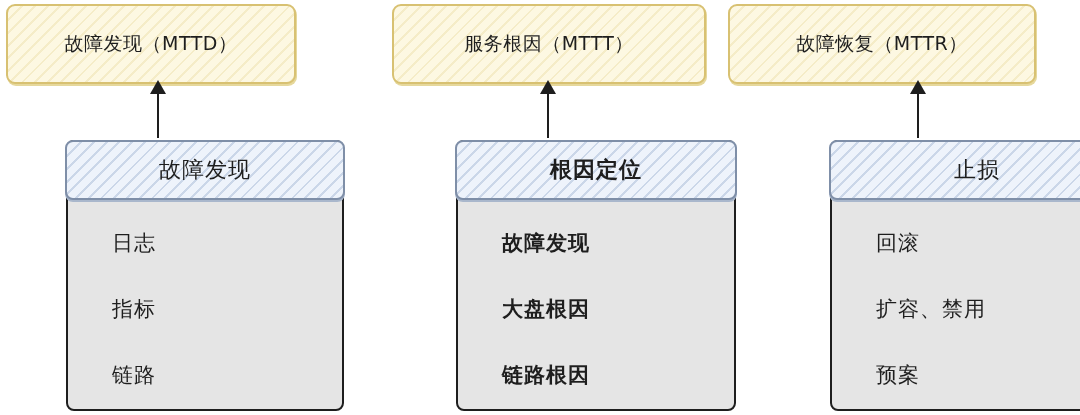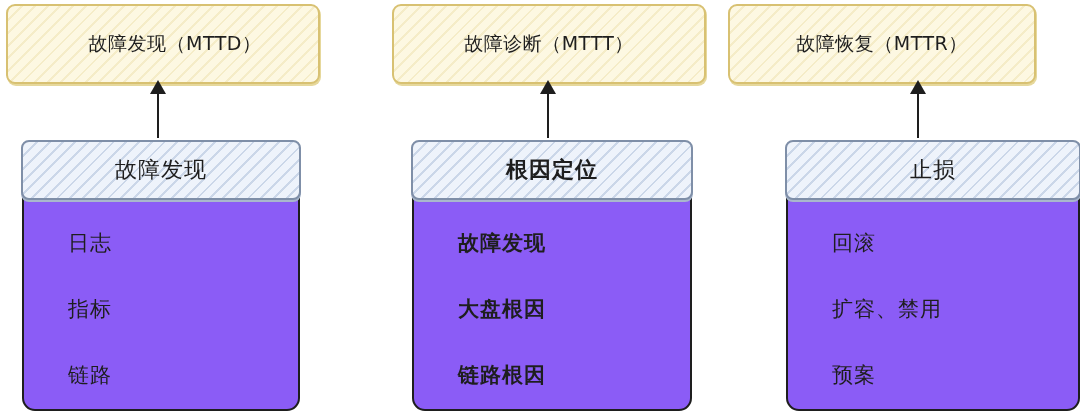--- a/index.html
+++ b/index.html
@@ -15,55 +15,56 @@
       font-size: 19px; letter-spacing: 0.5px;
     }
     .arrow { position: absolute; width: 2px; background: #1e1e1e; top: 92px; height: 46px; }
     .arrow::before {
       content: ""; position: absolute; left: -7px; top: -12px;
       border-left: 8px solid transparent; border-right: 8px solid transparent;
       border-bottom: 14px solid #1e1e1e;
     }
     .body-box {
       position: absolute; top: 140px; height: 267px;
-      border: 2px solid #1e1e1e; border-radius: 13px;
-      background: #8b5cf6;
+      border: 2px solid #1e1e1e; border-radius: 8px;
+      background: #e5e5e5;
+      margin-left: 44px;
     }
     .head-box {
       position: absolute; left: -3px; right: -3px; top: -2px; height: 56px;
       border: 2px solid #7f8fa8; border-radius: 8px;
       background-color: #eef3fb;
       background-image: repeating-linear-gradient(135deg, rgba(160,180,210,0.45) 0 2px, transparent 2px 9px);
       box-shadow: 0 2px 0 #a9b7cc;
       display: flex; align-items: center; justify-content: center;
       font-size: 22px; letter-spacing: 1px;
     }
     .items { position: absolute; left: 44px; top: 86px; }
     .item { font-size: 21px; height: 66px; line-height: 30px; letter-spacing: 1px; }
   </style>
 </head>
 <body>
 
-<div class="top-box" style="left:6px; width:286px;padding-left:24px;">
+<div class="top-box" style="left:6px; width:286px;">
   <span>故障发现（MTTD）</span>
 </div>
 <div class="arrow" style="left:157px;"></div>
 <div class="body-box" style="left:22px; width:274px;">
   <div class="head-box">
     <span>故障发现</span>
   </div>
   <div class="items">
     <div class="item">日志</div>
     <div class="item">指标</div>
     <div class="item">链路</div>
   </div>
 </div>
 
 <div class="top-box" style="left:392px; width:310px;">
-  <span>故障诊断（MTTT）</span>
+  <span>服务根因（MTTT）</span>
 </div>
 <div class="arrow" style="left:547px;"></div>
 <div class="body-box" style="left:412px; width:276px;font-weight:bold;">
   <div class="head-box">
     <span>根因定位</span>
   </div>
   <div class="items">
     <div class="item">故障发现</div>
     <div class="item">大盘根因</div>
     <div class="item">链路根因</div>

